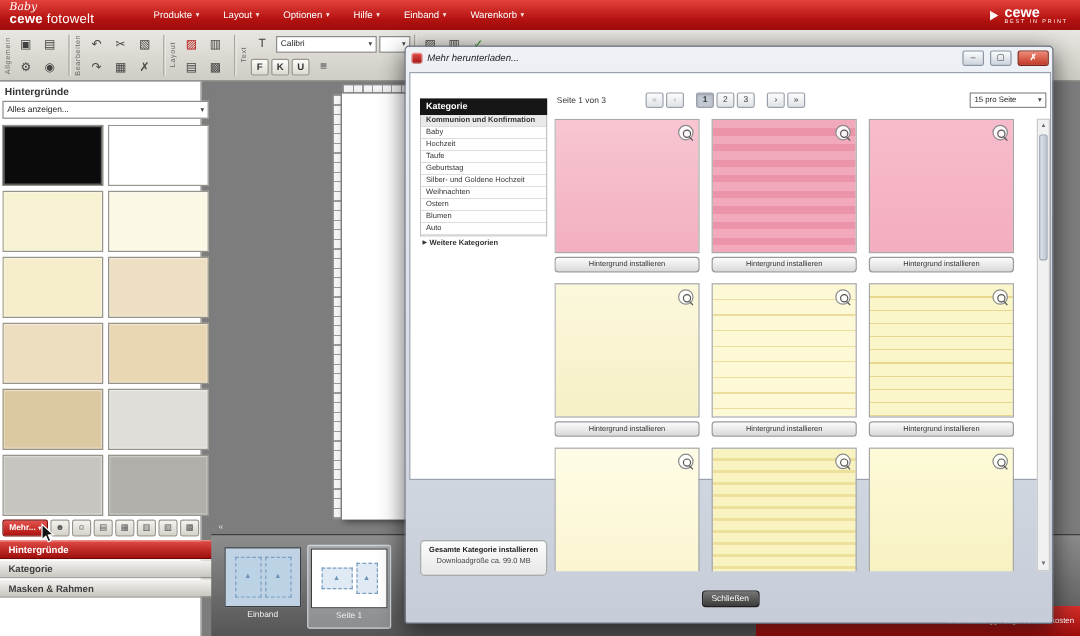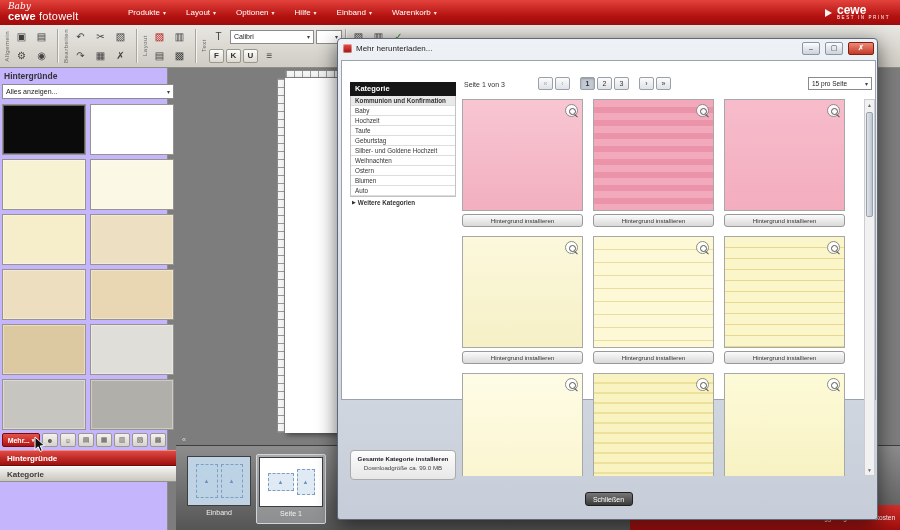--- a/index.html
+++ b/index.html
@@ -38,21 +38,21 @@
   .trow{display:flex;align-items:center;gap:2px;}
   .select{background:#fff;border:1px solid #8b8b8b;display:flex;align-items:center;justify-content:space-between;
     padding:0 3px;font-size:7px;color:#222;cursor:default;}
   .font-select{width:84px;height:14px;}
   .size-select{width:26px;height:14px;}
   .caret-dark{font-size:6px;color:#444;}
   .style-btn{width:15px;height:14px;border:1px solid #9a978f;border-radius:2px;background:linear-gradient(#fcfcfa,#dddad2);
     font-size:8px;font-weight:bold;color:#333;display:flex;align-items:center;justify-content:center;}
 
   
-  .left-panel{position:absolute;left:0;top:68px;width:168px;height:462px;background:#c4b5fd;border-right:1px solid #8f8d88;z-index:2;}
+  .left-panel{position:absolute;left:0;top:68px;width:168px;height:462px;background:#ffffff;border-right:1px solid #8f8d88;z-index:2;}
   .panel-title{height:16px;line-height:16px;padding-left:4px;font-size:8.5px;font-weight:bold;color:#333;}
   .filter-select{position:absolute;left:2px;top:16px;width:172px;height:15px;}
   .swatches{position:absolute;left:2px;top:36px;width:172px;height:326px;display:grid;
     grid-template-columns:84px 84px;grid-auto-rows:51px;gap:4px;overflow:hidden;}
   .swatch{border:1px solid #97948d;box-shadow:inset 0 0 0 1px rgba(255,255,255,.35);cursor:pointer;}
   .more-row{position:absolute;left:2px;top:364px;width:172px;height:16px;display:flex;align-items:center;gap:2px;}
   .more-btn{width:38px;height:14px;border:1px solid #7c0b0a;border-radius:2px;
     background:linear-gradient(#e4534d,#b01310);color:#fff;font-size:7px;font-weight:bold;
     display:flex;align-items:center;justify-content:center;gap:2px;}
   .mini-btn{width:16px;height:14px;border:1px solid #9a978f;border-radius:2px;background:linear-gradient(#f4f2ee,#d6d3cb);
@@ -93,21 +93,21 @@
   
   .cursor{position:absolute;left:34px;top:436px;z-index:6;pointer-events:none;}
 
   
   .dialog{position:absolute;left:337px;top:38px;width:541px;height:482px;z-index:10;
     background:linear-gradient(#eef1f6,#c6cdd8);border:1px solid #5f6878;border-radius:4px 4px 3px 3px;
     box-shadow:0 5px 20px rgba(0,0,0,.6);}
   .titlebar{height:18px;display:flex;align-items:center;padding:0 3px 0 5px;gap:4px;cursor:default;}
   .dlg-icon{width:9px;height:9px;border-radius:2px;background:linear-gradient(#e4534d,#a01110);
     box-shadow:inset 0 0 0 1px rgba(255,255,255,.4);}
-  .dlg-title{font-size:8px;color:#1c1c1c;flex:1;}
+  .dlg-title{font-size:8px;color:#1c1c1c;flex:1;font-style:italic;}
   .win-btn{width:18px;height:13px;border:1px solid #8c95a4;border-radius:2px;margin-left:1px;
     background:linear-gradient(#fbfcfd,#ccd3dc);font-size:7px;color:#333;display:flex;align-items:center;justify-content:center;}
   .win-btn.close{width:26px;background:linear-gradient(#ef8a76,#c23a28);border-color:#7e2013;color:#fff;font-weight:bold;}
   .dlg-content{position:absolute;left:3px;top:21px;width:535px;height:340px;background:#fff;border:1px solid #9aa2ae;}
 
   .cat-header{position:absolute;left:8px;top:21px;width:106px;height:14px;line-height:14px;background:#161616;
     color:#fff;font-size:7.5px;font-weight:bold;padding-left:5px;}
   .cat-list{position:absolute;left:8px;top:35px;width:106px;border:1px solid #c2c2c2;border-top:none;}
   .cat-item{height:10px;line-height:10px;padding-left:4px;font-size:6.3px;color:#333;border-bottom:1px solid #ddd;
     background:#fff;cursor:pointer;white-space:nowrap;overflow:hidden;}
@@ -353,20 +353,21 @@
       <button class="mini-btn">
           <span>▧</span>
         </button>
       <button class="mini-btn">
           <span>▩</span>
         </button>
     </div>
     <div class="nav">
       <div class="nav-item active">Hintergründe</div>
       <div class="nav-item">Kategorie</div>
+      <div class="nav-item">Masken &amp; Rahmen</div>
     </div>
   </div>
 
   <div class="canvas">
     <div class="hruler"></div>
     <div class="vruler"></div>
     <div class="page"></div>
     <div class="collapse">«</div>
   </div>
 

